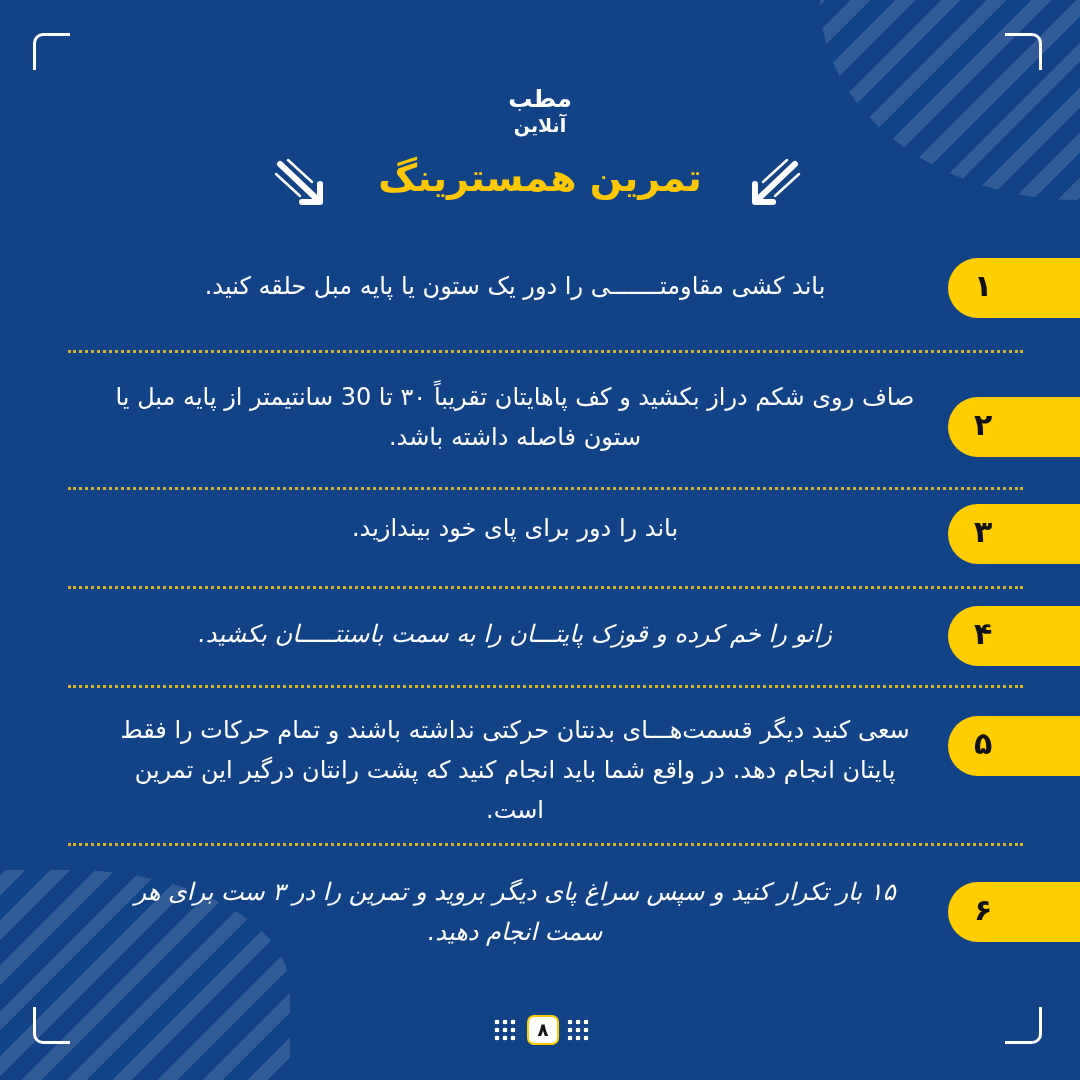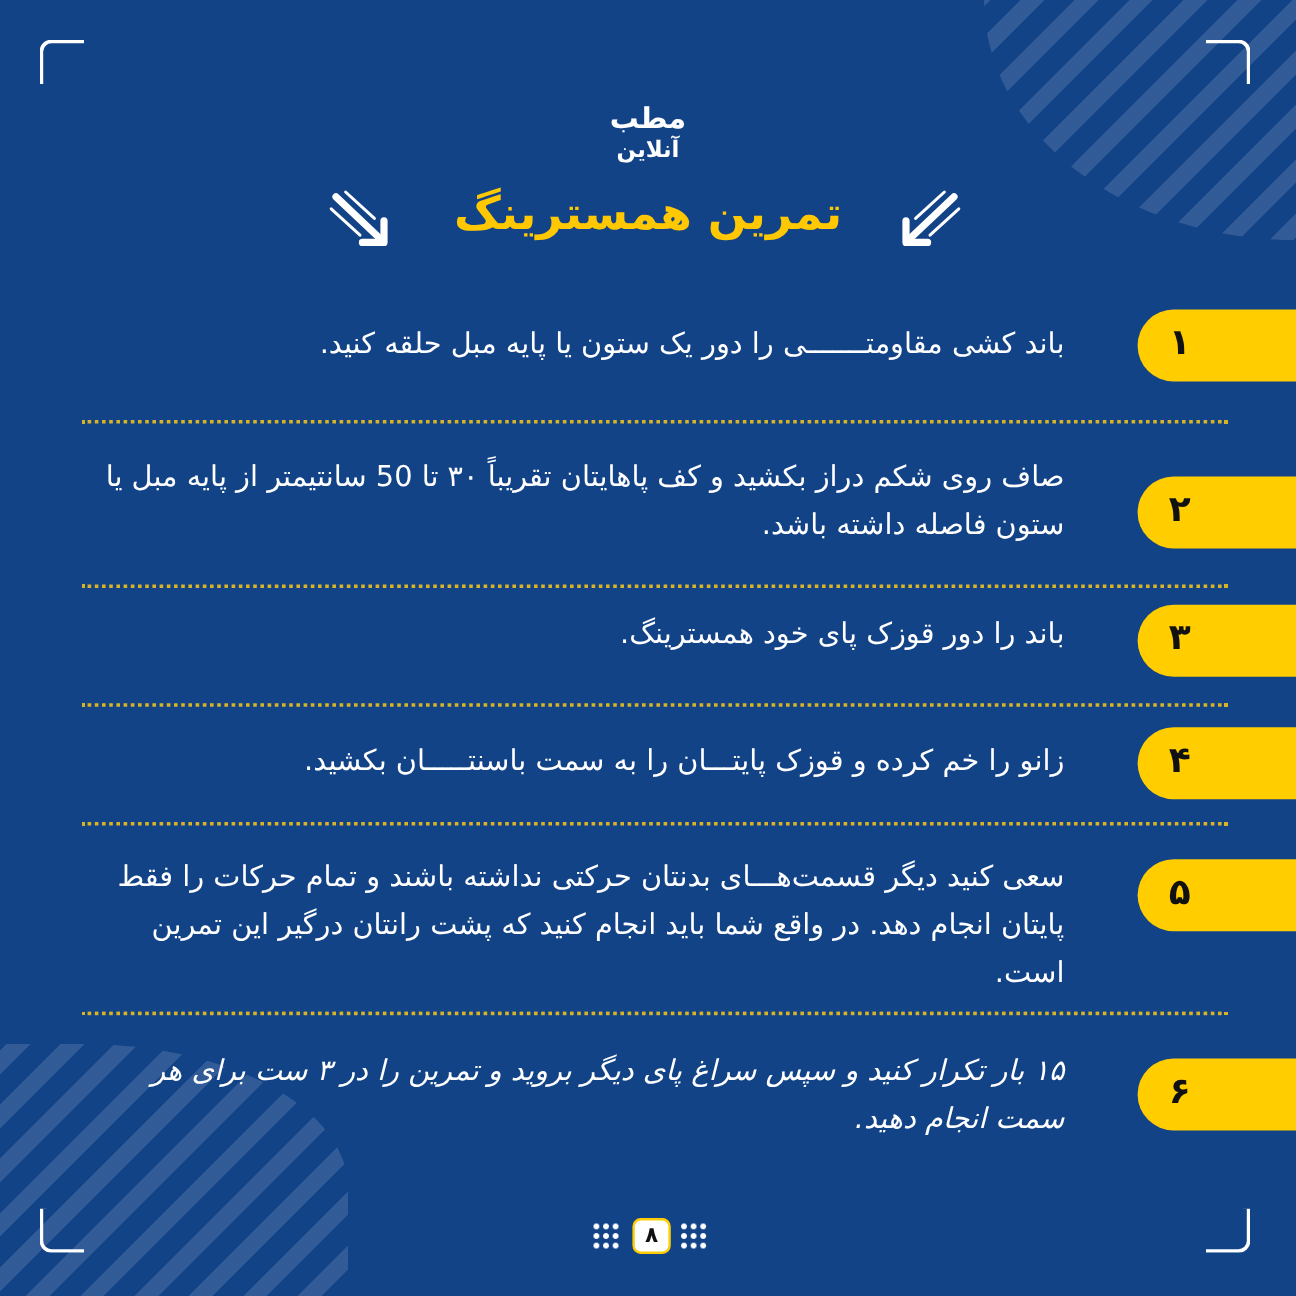--- a/index.html
+++ b/index.html
@@ -16,21 +16,21 @@
   .logo .l1 { font-size:24px; display:block; }
   .logo .l2 { font-size:19px; display:block; }
   .title-row { position:absolute; top:150px; left:0; width:935px; height:70px; }
   .title { position:absolute; left:340px; width:400px; top:6px; text-align:center; color:#ffc800; font-size:38px; font-weight:bold; direction:rtl; }
   .arrow { position:absolute; top:6px; width:60px; height:60px; }
   .arrow-left { left:270px; }
   .arrow-right { left:745px; }
   .row { position:absolute; left:0; width:1080px; }
   .num { position:absolute; left:948px; width:132px; height:60px; background:#ffcd00; border-radius:30px 0 0 30px; }
   .num span { position:absolute; left:26px; top:10px; font-size:30px; font-weight:bold; color:#111; }
-  .txt { position:absolute; right:193px; width:800px; color:#fff; font-size:24px; line-height:40px; direction:rtl; }
+  .txt { position:absolute; right:165px; width:800px; color:#fff; font-size:24px; line-height:40px; direction:rtl; text-align:center; }
   .sep { position:absolute; left:68px; width:955px; height:0; border-top:3px dotted #d9b326; }
   .pager { position:absolute; top:1015px; left:490px; width:100px; height:30px; }
   .dots { position:absolute; top:3px; width:24px; height:24px; background-image:radial-gradient(circle, #fff 2.2px, transparent 2.6px); background-size:8px 8px; }
   .dots-l { left:3px; }
   .dots-r { left:76px; }
   .page-box { position:absolute; left:37px; top:0; width:28px; height:26px; background:#fff; border:2px solid #ffcd00; border-radius:7px; text-align:center; font-size:18px; font-weight:bold; color:#111; line-height:26px; }
 </style>
 </head>
 <body>
 
@@ -72,37 +72,37 @@
       <span>۱</span>
     </div>
   <div class="txt" style="top:8px;">باند کشی مقاومتـــــــی را دور یک ستون یا پایه مبل حلقه کنید.</div>
 </div>
 <div class="sep" style="top:350px;"></div>
 
 <div class="row" style="top:397px;">
   <div class="num">
       <span>۲</span>
     </div>
-  <div class="txt" style="top:-20px;">صاف روی شکم دراز بکشید و کف پاهایتان تقریباً ۳۰ تا 50 سانتیمتر از پایه مبل یا ستون فاصله داشته باشد.</div>
+  <div class="txt" style="top:-20px;">صاف روی شکم دراز بکشید و کف پاهایتان تقریباً ۳۰ تا 30 سانتیمتر از پایه مبل یا ستون فاصله داشته باشد.</div>
 </div>
 <div class="sep" style="top:487px;"></div>
 
 <div class="row" style="top:504px;">
   <div class="num">
       <span>۳</span>
     </div>
-  <div class="txt" style="top:4px;">باند را دور قوزک پای خود همسترینگ.</div>
+  <div class="txt" style="top:4px;">باند را دور برای پای خود بیندازید.</div>
 </div>
 <div class="sep" style="top:586px;"></div>
 
 <div class="row" style="top:606px;">
   <div class="num">
       <span>۴</span>
     </div>
-  <div class="txt" style="top:8px;">زانو را خم کرده و قوزک پایتـــان را به سمت باسنتـــــان بکشید.</div>
+  <div class="txt" style="top:8px;font-style:italic;">زانو را خم کرده و قوزک پایتـــان را به سمت باسنتـــــان بکشید.</div>
 </div>
 <div class="sep" style="top:685px;"></div>
 
 <div class="row" style="top:716px;">
   <div class="num">
       <span>۵</span>
     </div>
   <div class="txt" style="top:-6px;">سعی کنید دیگر قسمت‌هـــای بدنتان حرکتی نداشته باشند و تمام حرکات را فقط پایتان انجام دهد. در واقع شما باید انجام کنید که پشت رانتان درگیر این تمرین است.</div>
 </div>
 <div class="sep" style="top:843px;"></div>

